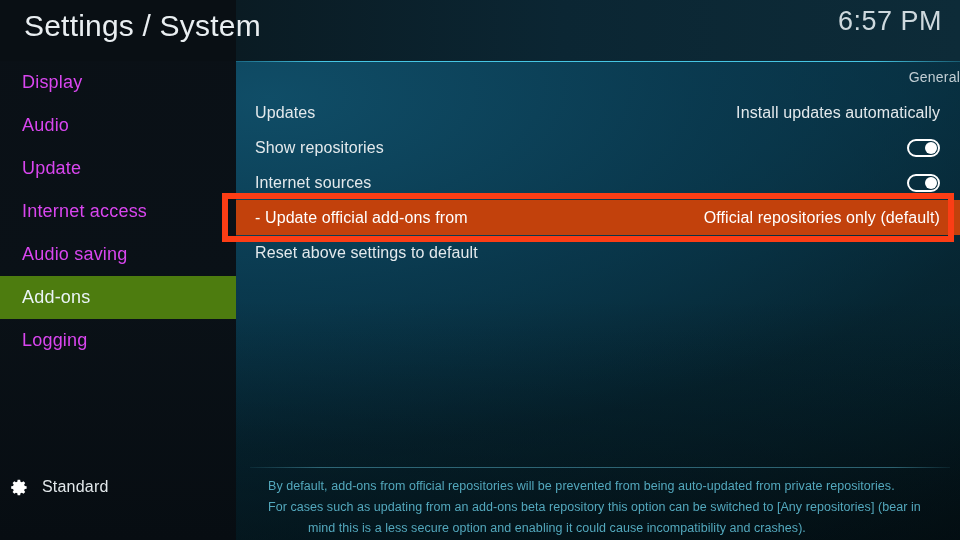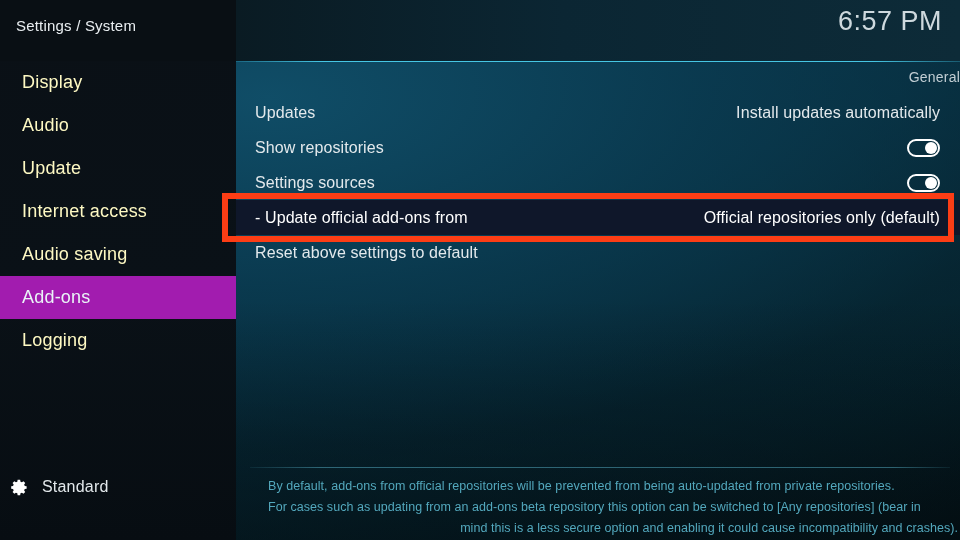--- a/index.html
+++ b/index.html
@@ -36,49 +36,48 @@
     position:absolute; left:236px; top:0; width:724px; height:61px;
     background:linear-gradient(to right, #0a1b23 0%, #0b2633 45%, #0d2b38 100%);
   }
   .bg-topbar-left {
     position:absolute; left:0; top:0; width:236px; height:61px;
     background:#090f14;
   }
 
   
   .page-title {
-    position:absolute; left:16px; top:9px;
-    font-size:15px; font-weight:300; color:#e9eef1;
+    position:absolute; left:24px; top:9px;
+    font-size:30px; font-weight:300; color:#e9eef1;
     letter-spacing:0.2px;
-    margin-top:8px;
   }
   .clock {
     position:absolute; right:18px; top:6px;
     font-size:27px; font-weight:300; color:#ced9de;
     letter-spacing:0.5px;
   }
   .topbar-rule {
     position:absolute; left:236px; top:61px; width:724px; height:1px;
     background:linear-gradient(to right, rgba(61,190,224,0.25) 0%, rgba(73,205,235,0.95) 12%, rgba(73,205,235,0.95) 88%, rgba(61,190,224,0.3) 100%);
   }
 
   
   .sidebar {
     position:absolute; left:0; top:61px; width:236px; height:479px;
   }
   .side-item {
     position:relative;
     height:43px;
     display:flex; align-items:center;
     padding-left:22px;
-    font-size:18px; font-weight:300; color:#fef9c3;
+    font-size:18px; font-weight:300; color:#d946ef;
     letter-spacing:0.2px;
   }
   .side-item.selected {
-    background:#a21caf;
+    background:#4d7c0f;
     color:#eaf4f7;
   }
 
   .profile {
     position:absolute; left:0; bottom:40px;
     display:flex; align-items:center;
     padding-left:10px;
     height:26px;
   }
   .gear {
@@ -108,21 +107,21 @@
     display:flex; align-items:center; justify-content:space-between;
     padding:0 20px 0 19px;
   }
   .row .label {
     font-size:16px; font-weight:300; color:#e3e9ec; letter-spacing:0.1px;
   }
   .row .value {
     font-size:16px; font-weight:300; color:#e3e9ec; letter-spacing:0.1px;
   }
   .row.selected {
-    background:#0f172a;
+    background:#c2410c;
   }
   .row.selected .label, .row.selected .value { color:#ffffff; }
 
   
   .toggle {
     width:33px; height:18px; border-radius:9px;
     border:2px solid #ffffff;
     position:relative; flex:none;
     background:transparent;
   }
@@ -138,21 +137,21 @@
     background:linear-gradient(to right, rgba(60,140,160,0.12) 0%, rgba(86,175,198,0.5) 10%, rgba(86,175,198,0.5) 92%, rgba(60,140,160,0.12) 100%);
   }
   .description {
     position:absolute; left:268px; top:476px; width:690px;
     font-size:12.5px; font-weight:400; line-height:21px;
     color:#53a8bd;
     text-align:justify;
     letter-spacing:0.05px;
   }
   .description span { display:block; }
-  .description span:last-child { text-align:right; }
+  .description span:last-child { text-align:left;margin-left:40px; }
 
   
   .annotation {
     position:absolute;
     left:222px; top:193px;
     width:732px; height:49px;
     border:6px solid #fc3d15;
     pointer-events:none;
   }
 </style>
@@ -216,21 +215,21 @@
       </div>
 
       <div class="row">
         <span class="label">Show repositories</span>
         <span class="toggle">
           <span class="knob"></span>
         </span>
       </div>
 
       <div class="row">
-        <span class="label">Settings sources</span>
+        <span class="label">Internet sources</span>
         <span class="toggle">
           <span class="knob"></span>
         </span>
       </div>
 
       <div class="row selected">
         <span class="label">- Update official add-ons from</span>
         <span class="value">Official repositories only (default)</span>
       </div>
 

